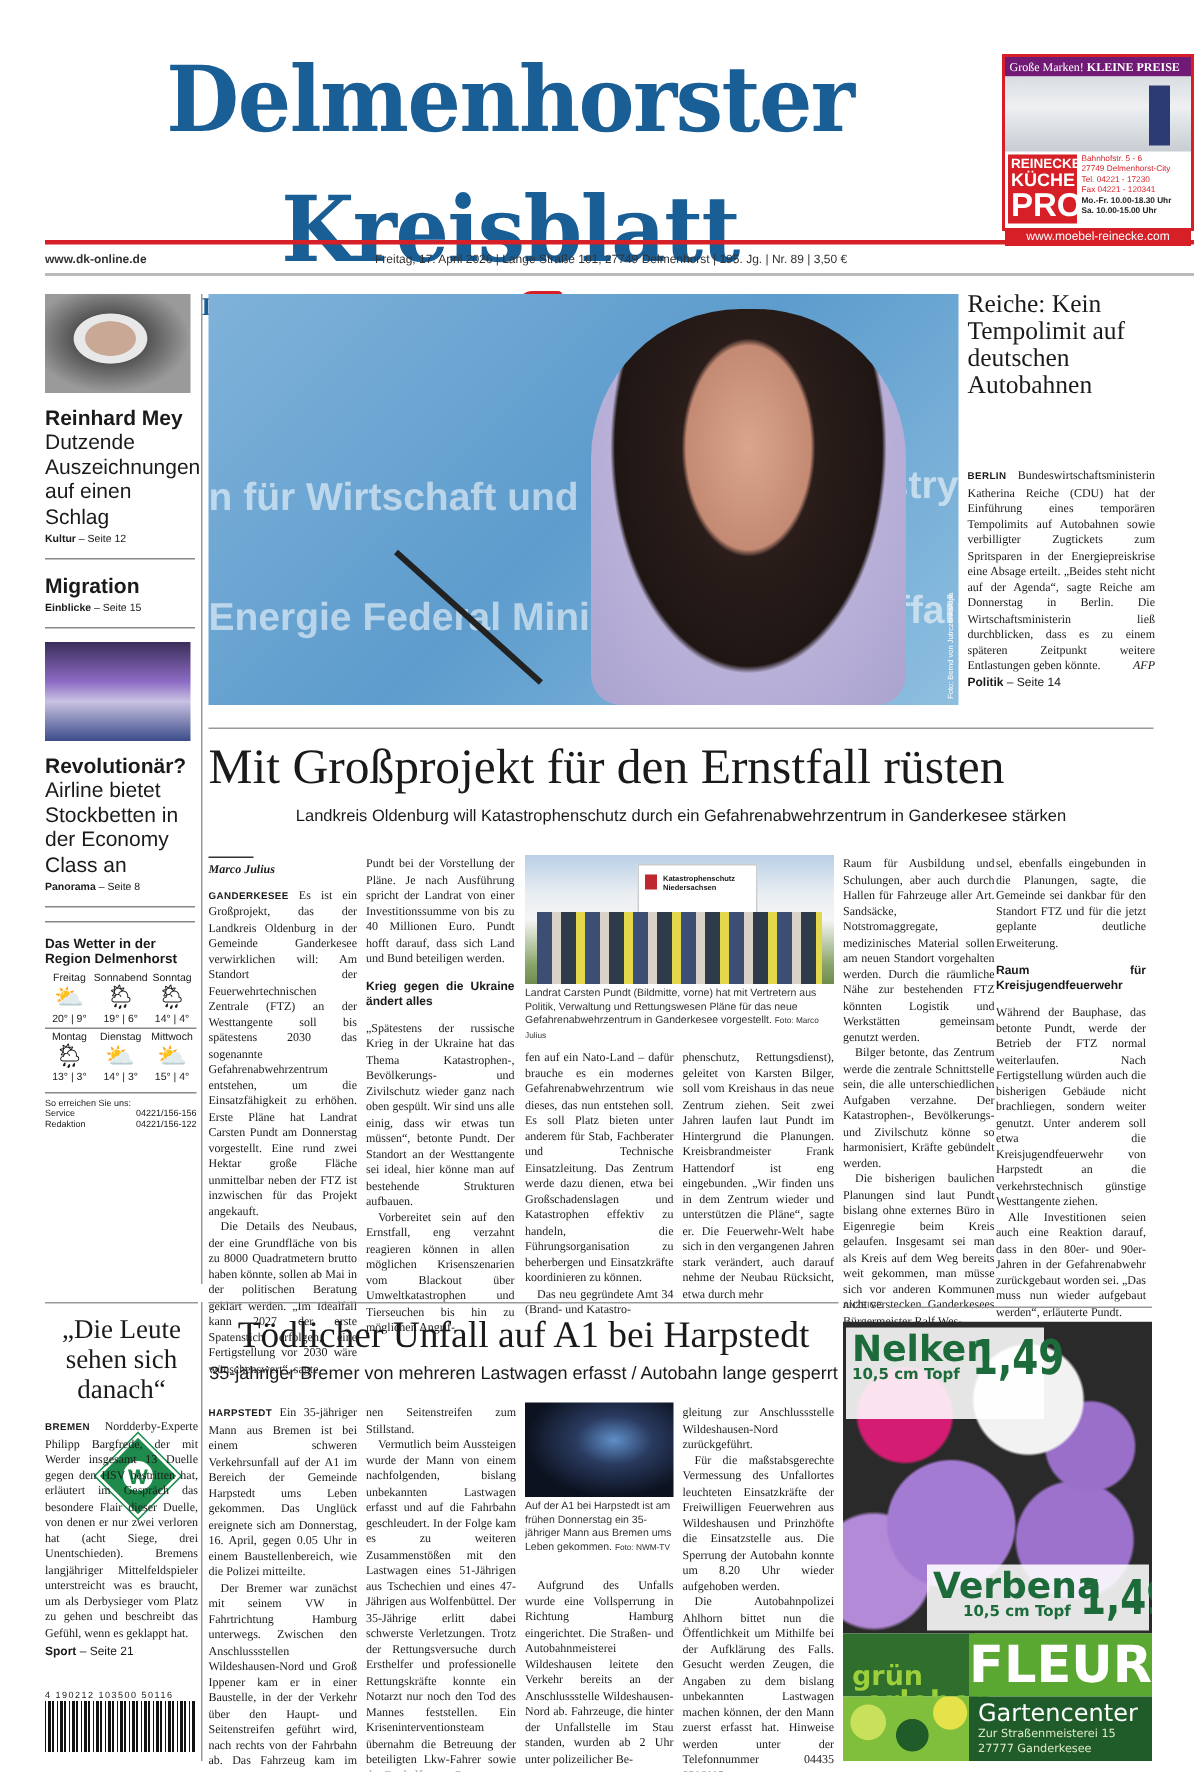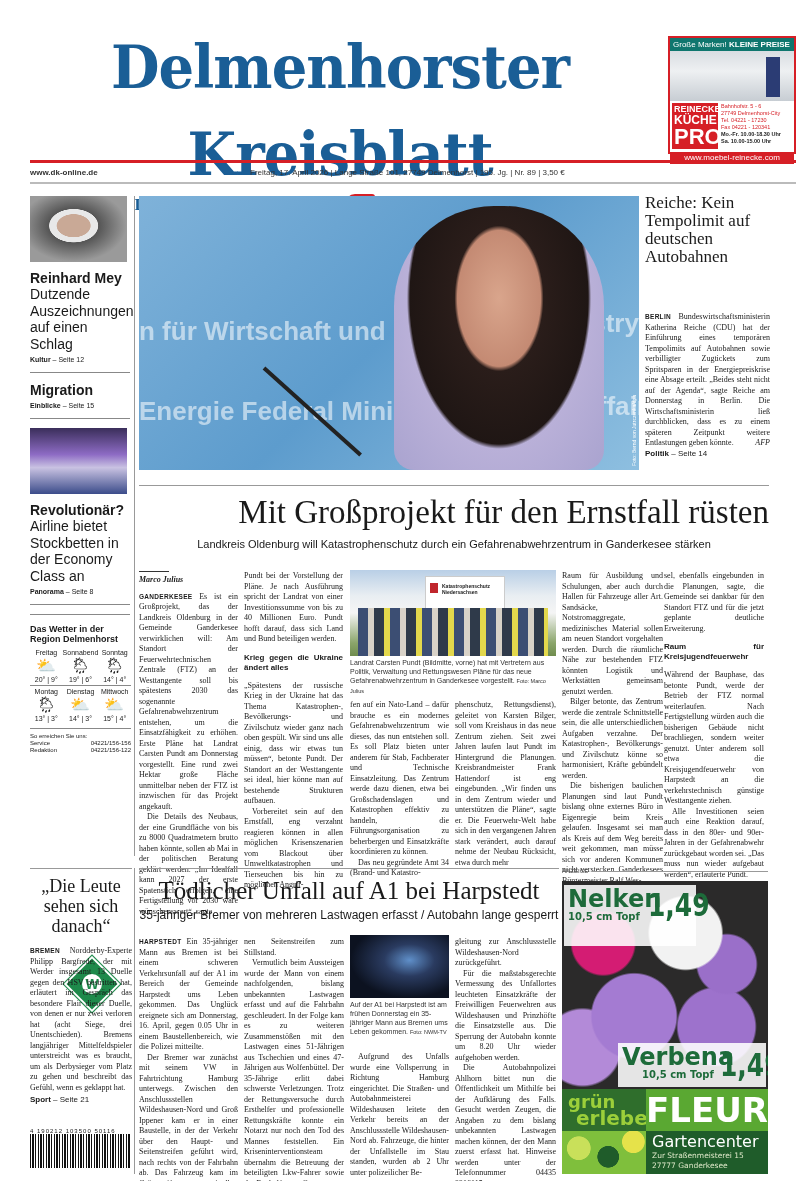--- a/index.html
+++ b/index.html
@@ -3,21 +3,21 @@
 <meta charset="utf-8">
 <style>
 *{box-sizing:border-box;margin:0;padding:0}
 body{width:800px;height:1181px;background:#fff;position:relative;overflow:hidden;font-family:"Liberation Serif",serif;color:#1a1a1a}
 .abs{position:absolute}
 .masthead{left:30px;top:30px;width:620px;text-align:center}
 .mast-title{font-family:"DejaVu Serif",serif;font-weight:bold;font-size:56px;color:#1a5e96;letter-spacing:-1px;line-height:80px;transform:scaleY(1.08)}
 .mast-sub{font-family:"Liberation Serif",serif;font-weight:bold;font-size:17px;color:#1a5e96;margin-top:4px;display:flex;justify-content:center;align-items:center;gap:8px}
 .dk-logo{display:inline-block;width:30px;height:22px;background:#d61f26;color:#fff;font-family:"Liberation Sans",sans-serif;font-weight:bold;font-size:17px;line-height:22px;border-radius:10px 3px 3px 10px;text-align:center;font-style:italic}
 .ad-top{left:668px;top:36px;width:128px;height:118px;border:2px solid #d61f26;background:#fff}
-.ad-top .bar{background:#0f766e;color:#fff;font-family:Liberation Sans, sans-serif;font-size:8px;padding:2px 3px;height:13px}
+.ad-top .bar{background:#701a75;color:#fff;font-family:Liberation Serif, serif;font-size:8px;padding:2px 3px;height:13px}
 .ad-top .bar b{font-weight:bold}
 .ad-top .kitchen{height:50px;background:linear-gradient(180deg,#d9dde2 0%,#eef0f2 40%,#c7cdd3 100%);position:relative}
 .ad-top .kitchen:after{content:"";position:absolute;right:14px;top:6px;width:14px;height:40px;background:#2b3c74}
 .ad-top .pro{display:flex;padding:2px}
 .ad-top .pro-logo{width:46px;font-family:"Liberation Sans",sans-serif;font-weight:bold;color:#fff;background:#d61f26;font-size:9px;line-height:10px;padding:1px 2px}
 .ad-top .pro-logo .big{font-size:22px;line-height:22px}
 .ad-top .pro-info{font-family:"Liberation Sans",sans-serif;font-size:5.5px;color:#d61f26;padding-left:3px;line-height:7px}
 .ad-top .pro-info b{color:#222}
 .ad-top .url{background:#d61f26;color:#fff;font-family:"Liberation Sans",sans-serif;font-size:8px;text-align:center;height:12px;line-height:12px;margin-top:1px}
 .red-rule{left:30px;top:160px;width:766px;height:3px;background:#d61f26}
@@ -42,21 +42,21 @@
 .hero .woman{position:absolute;left:255px;top:10px;width:210px;height:264px;border-radius:100px 100px 20px 20px;background:radial-gradient(ellipse at 50% 35%,#d9a58c 0%,#c48a73 28%,#2a1d1a 30%,#1f1614 60%,#b9b0d8 62%,#a9a3cf 100%)}
 .hero .txt{position:absolute;font-family:"Liberation Sans",sans-serif;font-weight:bold;color:rgba(255,255,255,.55);font-size:26px}
 .hero .mic{position:absolute;left:125px;top:170px;width:130px;height:4px;background:#222;transform:rotate(42deg);transform-origin:left center}
 .hero .credit{position:absolute;right:2px;bottom:4px;font-size:5px;color:#fff;writing-mode:vertical-rl;transform:rotate(180deg);font-family:"Liberation Sans",sans-serif}
 .reiche{left:645px;top:194px;width:125px}
 .reiche h2{font-family:"Liberation Serif",serif;font-size:17px;font-weight:normal;line-height:18px}
 .reiche .body{font-size:8px;line-height:10.5px;margin-top:46px;text-align:justify}
 .caps{font-family:"Liberation Sans",sans-serif;font-weight:bold;font-size:6.5px;letter-spacing:.3px}
 .reiche .ref{font-family:"Liberation Sans",sans-serif;font-size:8px}
 .lead-rule{left:139px;top:485px;width:630px;height:1px;background:#999}
-.lead-title{left:139px;top:490px;width:630px;text-align:right;font-size:33px;line-height:44px}
+.lead-title{left:139px;top:490px;width:630px;text-align:left;font-size:33px;line-height:44px}
 .lead-sub{left:139px;top:538px;width:630px;text-align:center;font-family:"Liberation Sans",sans-serif;font-size:11px}
 .col{font-size:8px;line-height:10.5px;text-align:justify;hyphens:auto}
 .col p{text-indent:8px}
 .col p.noind{text-indent:0}
 .col h5{font-family:"Liberation Sans",sans-serif;font-size:8px;font-weight:bold;line-height:10px;margin:8px 0 8px}
 .byline{font-style:italic;font-weight:bold;font-size:8px;border-top:1px solid #333;width:30px;padding-top:3px;white-space:nowrap;margin-bottom:6px}
 .photo-group{left:350px;top:570px;width:206px;height:86px;background:linear-gradient(180deg,#b9cfe6 0%,#e9eef2 30%,#f5f5f5 50%,#8aa56a 85%,#6f8c4e 100%);overflow:hidden}
 .photo-group .truck{position:absolute;left:75px;top:6px;width:80px;height:42px;background:#fff;border:1px solid #ccc}
 .photo-group .truck:after{content:"";position:absolute;left:4px;top:6px;width:8px;height:10px;background:#c0262d}
 .photo-group .ppl{position:absolute;left:8px;bottom:0;width:190px;height:48px;background:repeating-linear-gradient(90deg,#3c4e73 0 10px,#d8d2c8 10px 16px,#2f3a4a 16px 26px,#e3d84c 26px 32px)}
@@ -81,21 +81,21 @@
 radial-gradient(circle at 80% 40%,#9a6fc9 0 14%,transparent 15%),
 radial-gradient(circle at 35% 65%,#a47bd2 0 22%,transparent 23%),
 radial-gradient(circle at 75% 70%,#9d72cc 0 18%,transparent 19%),
 radial-gradient(circle at 10% 80%,#b38ad8 0 15%,transparent 16%),
 #2b2a2a}
 .pricebox{position:absolute;background:rgba(255,255,255,.88);color:#1d6b3a;font-family:"DejaVu Sans",sans-serif;font-weight:bold}
 .pricebox .name{font-size:24px;line-height:24px}
 .pricebox .size{font-size:10px;line-height:12px}
 .pricebox .price{position:absolute;font-size:32px;line-height:36px;transform:scaleX(.78);transform-origin:left}
 .fleur-bottom{position:absolute;left:0;top:208px;width:206px;height:85px}
-.gruen{position:absolute;left:0;top:0;width:88px;height:42px;background:#2f6e2c;color:#9ccf3a;font-family:"DejaVu Sans",sans-serif;font-weight:bold;font-size:18px;line-height:17px;padding:4px 6px}
+.gruen{position:absolute;left:0;top:0;width:88px;height:42px;background:#2f6e2c;color:#9ccf3a;font-family:"DejaVu Sans",sans-serif;font-weight:bold;font-size:18px;line-height:17px;padding:20px 6px}
 .gruen .erl{font-size:20px;padding-left:8px}
 .fleurname{position:absolute;left:84px;top:0;width:122px;height:42px;background:#5aa832;color:#fff;font-family:"DejaVu Sans",sans-serif;font-weight:bold;font-size:34px;line-height:42px;text-align:center}
 .flowerpattern{position:absolute;left:0;top:42px;width:84px;height:43px;background:radial-gradient(circle at 20% 40%,#c9e05a 0 16%,transparent 17%),radial-gradient(circle at 55% 60%,#1f5c2a 0 20%,transparent 21%),radial-gradient(circle at 85% 25%,#e6e24a 0 14%,transparent 15%),#7fbf3c}
 .garden{position:absolute;left:84px;top:42px;width:122px;height:43px;background:#1f5c2a;color:#fff;font-family:"DejaVu Sans",sans-serif;padding:2px 6px}
 .garden .gc{font-size:16px;line-height:18px}
 .garden .addr{font-size:7.5px;line-height:10px;color:#dfe9c9}
 </style>
 </head>
 <body>
 

